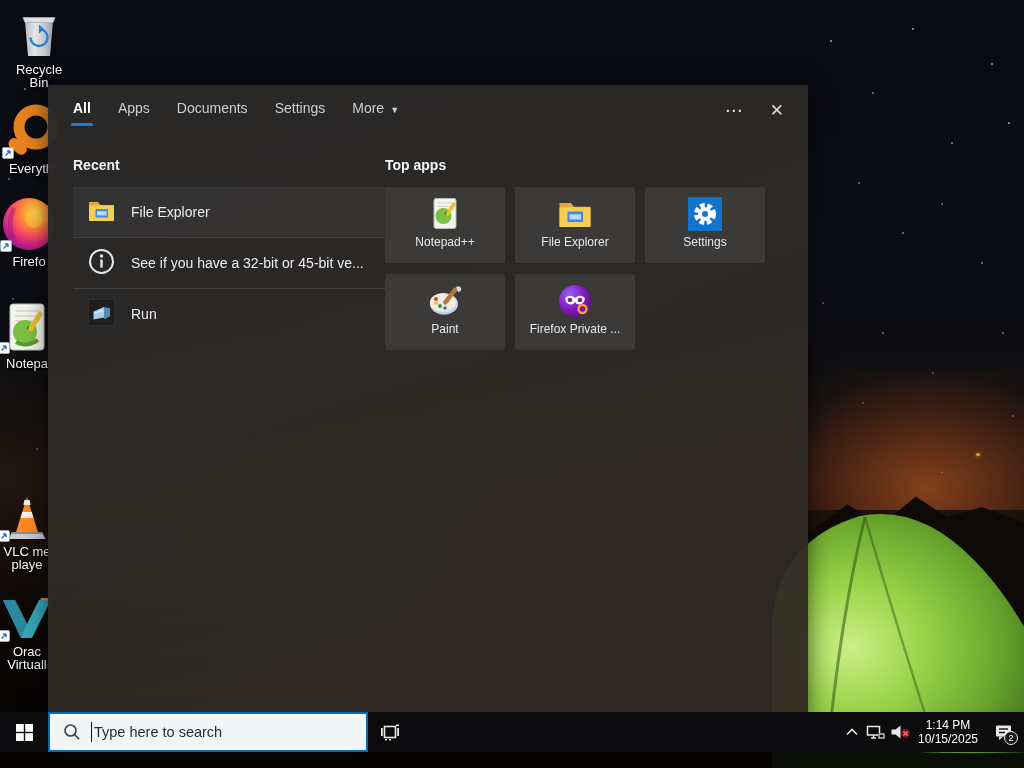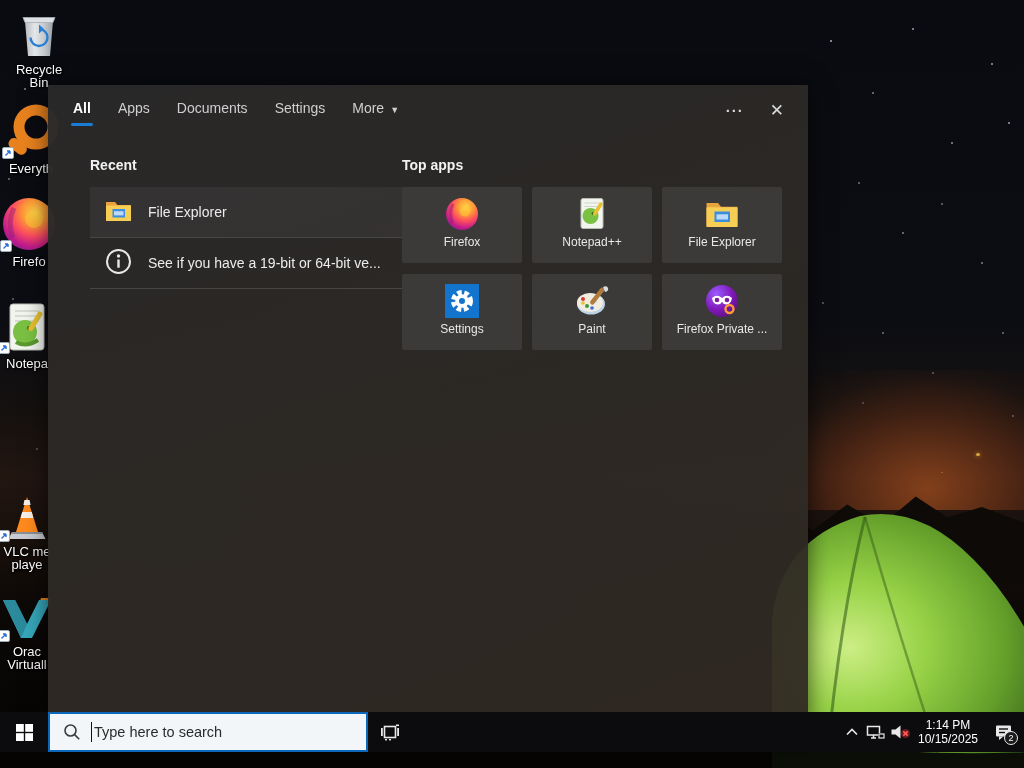--- a/index.html
+++ b/index.html
@@ -43,21 +43,21 @@
   .panel-header { display:flex; align-items:center; height:50px; padding:0 24px 0 25px;gap:20px; }
   .tabs { display:flex; gap:27px; align-items:center; }
   .tab { font-size:14px; color:#cfcfcf; cursor:pointer; position:relative; padding:6px 0 10px; }
   .tab.active { color:#fff; font-weight:bold; }
   .tab.active::after { content:""; position:absolute; left:-2px; right:-2px; bottom:0; height:3px;
     background:#1a7cd4; border-radius:2px; }
   .tab .arrow { font-size:9px; margin-left:6px; color:#cfcfcf; }
   .header-actions { margin-left:auto; display:flex; gap:26px; align-items:center; }
   .hbtn { font-size:15px; color:#d8d8d8; cursor:pointer; line-height:1; }
   .hbtn.ellipsis { letter-spacing:1px; font-weight:bold; }
-  .panel-body { display:flex; padding:22px 24px 0 42px; }
+  .panel-body { display:flex; padding:22px 24px 0 25px; }
   .col-recent { width:312px; }
   .section-h { font-size:14px; font-weight:bold; color:#f2f2f2; margin-bottom:14px; }
   .ritem { display:flex; align-items:center; gap:16px; height:50px; padding-left:15px; cursor:pointer; }
   .ritem.hl { background:rgba(255,255,255,.05); }
   .ritem .txt { font-size:14px; color:#ececec; white-space:nowrap; overflow:hidden; }
   .rsep { height:1px; background:rgba(255,255,255,.14); }
   .col-apps { width:380px; }
   .tile-grid { display:grid; grid-template-columns:repeat(3,120px); gap:11px 10px; }
   .tile { width:120px; height:76px; background:#3b3a39; border-radius:2px; cursor:pointer;
     display:flex; flex-direction:column; align-items:center; justify-content:flex-start; padding-top:8px; }
@@ -265,40 +265,41 @@
         <div class="rsep"></div>
 
         <div class="ritem">
           <span>
             <svg width="27" height="27" viewBox="0 0 27 27">
               <circle cx="13.5" cy="13.5" r="11.5" fill="none" stroke="#e8e8e8" stroke-width="2"></circle>
               <rect x="12.3" y="11.5" width="2.4" height="8.2" fill="#e8e8e8"></rect>
               <circle cx="13.5" cy="8" r="1.7" fill="#e8e8e8"></circle>
             </svg>
           </span>
-          <span class="txt">See if you have a 19-bit or 64-bit ve...</span>
+          <span class="txt">See if you have a 32-bit or 45-bit ve...</span>
         </div>
         <div class="rsep"></div>
 
+        <div class="ritem">
+          <span>
+            <svg width="27" height="27" viewBox="0 0 27 27">
+              <rect width="27" height="27" rx="2" fill="#1e1e1e" stroke="#3a3a3a"></rect>
+              <path d="M5.5 12.5 l10.5 -4.5 v10.5 l-10.5 2 z" fill="#a9cfec"></path>
+              <path d="M16 8 l6 1.2 v8.2 l-6 2.8 z" fill="#5d87a6"></path>
+              <path d="M7 13.5 l8 -3 v1.5 l-8 3 z" fill="#e2eef8"></path>
+            </svg>
+          </span>
+          <span class="txt">Run</span>
+        </div>
       </div>
 
       <div class="col-apps">
         <div class="section-h">Top apps</div>
         <div class="tile-grid">
 
-          <div class="tile">
-            <span class="ticn">
-              <svg width="34" height="34" viewBox="0 0 34 34">
-                <circle cx="17" cy="17" r="16" fill="url(#fxg)"></circle>
-                <path d="M8 7 Q3.5 16 7.5 26" stroke="#8c1d7e" stroke-width="3.2" fill="none" opacity="0.45"></path>
-                <circle cx="20" cy="14" r="5.5" fill="#ffce3a" opacity="0.5"></circle>
-              </svg>
-            </span>
-            <span class="tlbl">Firefox</span>
-          </div>
 
           <div class="tile">
             <span class="ticn">
               <svg width="30" height="34" viewBox="0 0 30 34">
                 <rect x="4" y="1.5" width="22" height="30" rx="2" fill="#f2f4ee" stroke="#b8bcb2"></rect>
                 <path d="M7.5 6 h15 M7.5 9.5 h15" stroke="#cfd3c9" stroke-width="1.2"></path>
                 <circle cx="13.5" cy="19" r="8" fill="#7ac143"></circle>
                 <circle cx="16" cy="16.5" r="1.4" fill="#2f6b1a"></circle>
                 <rect x="19" y="4.5" width="3.6" height="15" rx="1.6" transform="rotate(32 20.8 12)" fill="#e8c030"></rect>
               </svg>

